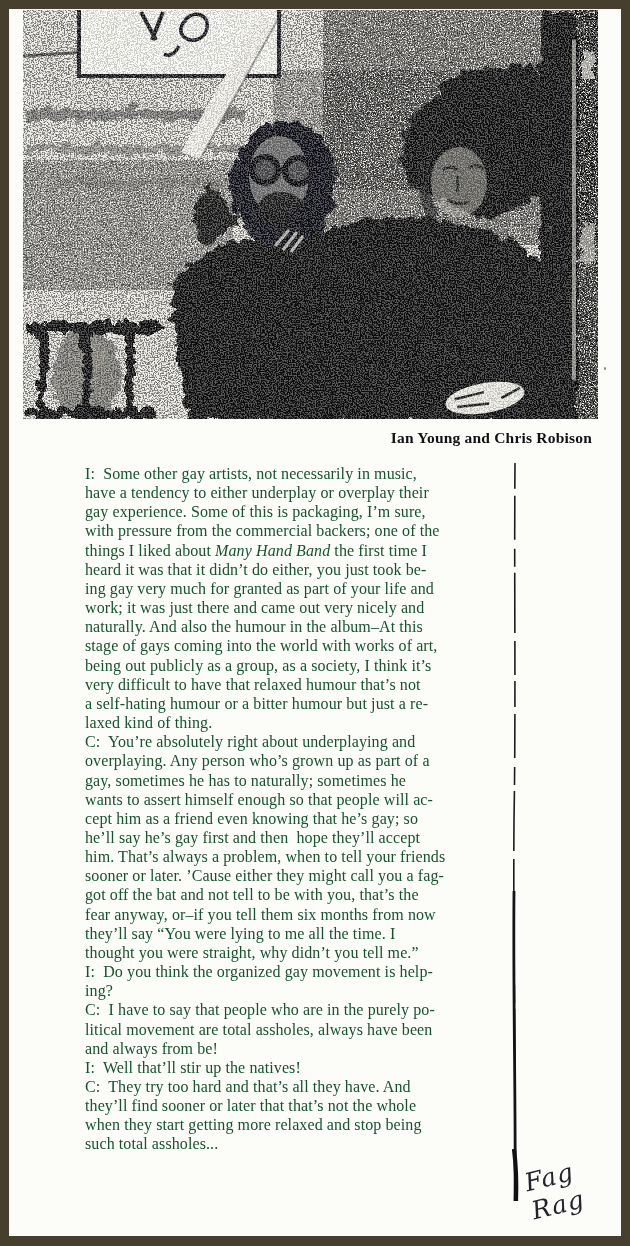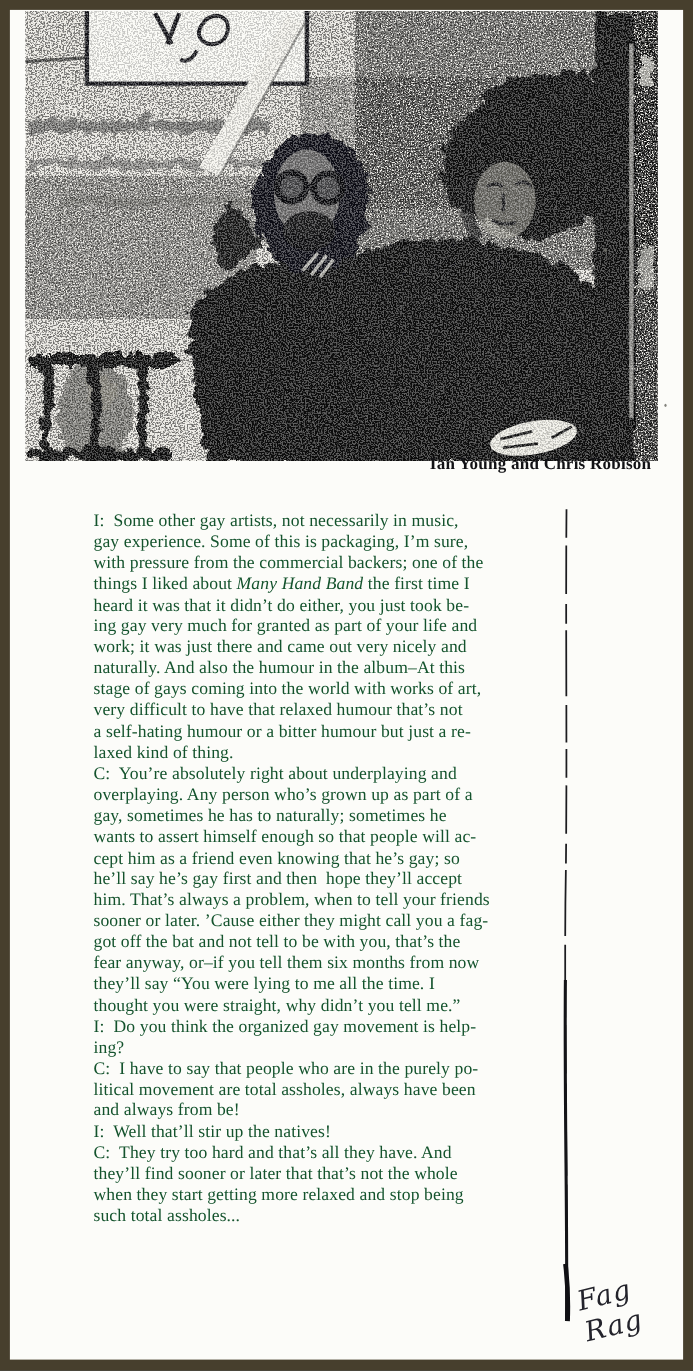--- a/index.html
+++ b/index.html
@@ -11,21 +11,21 @@
   }
   .paper {
     position:absolute; left:9px; top:9px; right:9px; bottom:10px;
     background:#fcfcf9;
   }
   .photo-wrap {
     position:absolute; left:14px; top:1px; width:575px; height:409px;
   }
   .photo-wrap svg { display:block; }
   .caption {
-    position:absolute; left:14px; top:404px; width:575px;
+    position:absolute; left:14px; top:420px; width:575px;
     text-align:right; padding-right:6px; box-sizing:border-box;
     font-weight:bold; font-size:15.5px; letter-spacing:0.2px; color:#121215;
   }
   .interview {
     position:absolute; left:76px; top:455px; width:440px;
     font-size:16px; line-height:19.15px; color:#14532d;
     letter-spacing:0.1px;
   }
   .tline { white-space:pre; }
   .tline em { font-style:italic; }
@@ -150,28 +150,30 @@
 
         <rect width="575" height="409" filter="url(#gWhite)" opacity="0.34"></rect>
         <rect width="575" height="409" filter="url(#gMid)" opacity="0.2"></rect>
       </svg>
     </div>
 
     <div class="caption">Ian Young and Chris Robison</div>
 
     <div class="interview">
         <div class="tline">I:  Some other gay artists, not necessarily in music,</div>
+        <div class="tline">have a tendency to either underplay or overplay their</div>
         <div class="tline">gay experience. Some of this is packaging, I’m sure,</div>
         <div class="tline">with pressure from the commercial backers; one of the</div>
         <div class="tline">things I liked about <em>Many Hand Band</em> the first time I</div>
         <div class="tline">heard it was that it didn’t do either, you just took be-</div>
         <div class="tline">ing gay very much for granted as part of your life and</div>
         <div class="tline">work; it was just there and came out very nicely and</div>
         <div class="tline">naturally. And also the humour in the album–At this</div>
         <div class="tline">stage of gays coming into the world with works of art,</div>
+        <div class="tline">being out publicly as a group, as a society, I think it’s</div>
         <div class="tline">very difficult to have that relaxed humour that’s not</div>
         <div class="tline">a self-hating humour or a bitter humour but just a re-</div>
         <div class="tline">laxed kind of thing.</div>
         <div class="tline">C:  You’re absolutely right about underplaying and</div>
         <div class="tline">overplaying. Any person who’s grown up as part of a</div>
         <div class="tline">gay, sometimes he has to naturally; sometimes he</div>
         <div class="tline">wants to assert himself enough so that people will ac-</div>
         <div class="tline">cept him as a friend even knowing that he’s gay; so</div>
         <div class="tline">he’ll say he’s gay first and then  hope they’ll accept</div>
         <div class="tline">him. That’s always a problem, when to tell your friends</div>

